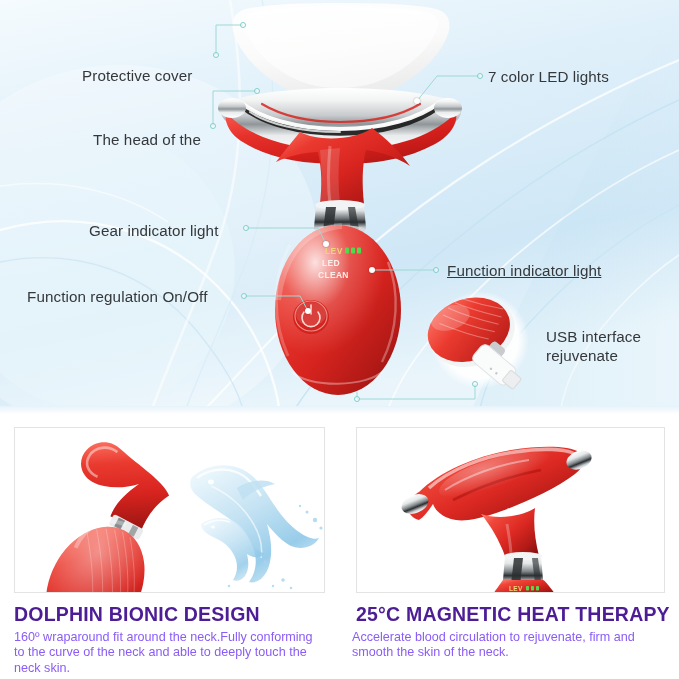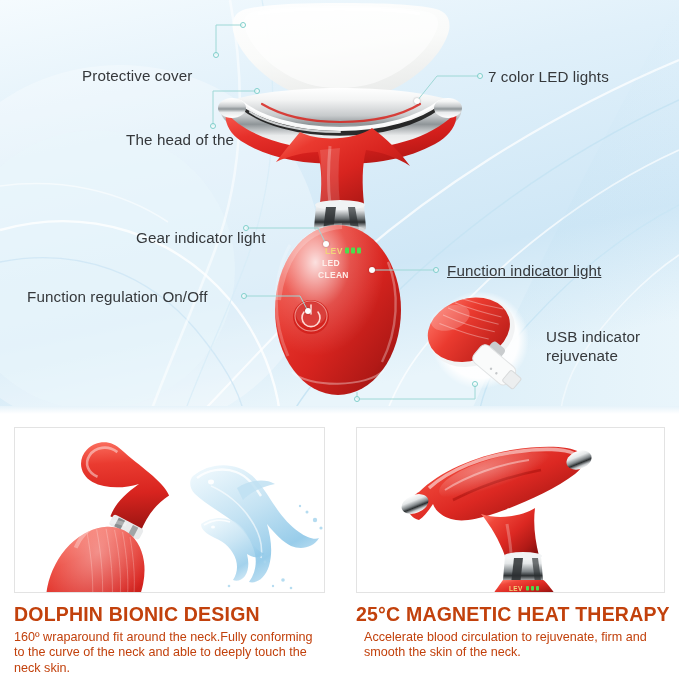--- a/index.html
+++ b/index.html
@@ -52,30 +52,30 @@
   .panel.right { left:340px; }
   .photoframe {
     position:absolute; left:14px; top:13px; width:311px; height:166px;
     background:#ffffff; border:1px solid #e3e3e3;
     overflow:hidden;
   }
   .panel.right .photoframe { left:16px; width:309px; }
   .p-title {
     position:absolute; left:14px; top:189px;
     font-size:19.5px; font-weight:bold; letter-spacing:.2px;
-    color:#c2410c;
+    color:#4c1d95;
     font-family:"Liberation Sans", sans-serif;
   }
   .panel.right .p-title { left:16px; }
   .p-body {
     position:absolute; left:14px; top:216px; width:308px;
-    font-size:12.6px; line-height:15.4px; color:#c2410c;
+    font-size:12.6px; line-height:15.4px; color:#8b5cf6;
     font-family:"Liberation Sans", sans-serif;
   }
-  .panel.right .p-body { left:24px; width:306px; }
+  .panel.right .p-body { left:12px; width:306px; }
 
   .seamstrip {
     position:absolute; left:0; top:406px; width:679px; height:8px;
     background:linear-gradient(180deg,#e6f3fa 0%,#ffffff 100%);
   }
 </style>
 </head>
 <body>
 
 <div id="hero">
@@ -315,32 +315,32 @@
   <div class="dotf" style="left:414px; top:98px;"></div>
   <div class="dot" style="left:254px; top:88px;"></div>
   <div class="dotf" style="left:323px; top:241px;"></div>
   <div class="dotf" style="left:369px; top:267px;"></div>
   <div class="dotf" style="left:305px; top:308px;"></div>
 
   <div class="lbl" style="left:82px; top:46px;margin-top:20px;">Protective cover</div>
 
   <div class="lbl" style="left:488px; top:67px;">7 color LED lights</div>
 
-  <div class="lbl wrap" style="left:84px; top:130px; width:150px; text-align:right;">
+  <div class="lbl wrap" style="left:72px; top:130px; width:150px; text-align:center;">
     <span>The head of the</span><br>
   </div>
 
-  <div class="lbl" style="left:89px; top:228px;margin-left:47px;">Gear indicator light</div>
+  <div class="lbl" style="left:89px; top:221px;">Gear indicator light</div>
 
   <div class="lbl" style="left:447px; top:261px;text-decoration:underline;">Function indicator light</div>
 
   <div class="lbl" style="left:27px; top:287px;">Function regulation On/Off</div>
 
   <div class="lbl wrap" style="left:546px; top:327px; width:120px;">
-    <span>USB indicator</span><br>
+    <span>USB interface</span><br>
     <span>rejuvenate</span>
   </div>
 
   <div class="seamstrip"></div>
 </div>
 
 <div id="panels">
 
   <div class="panel left">
     <div class="photoframe">

